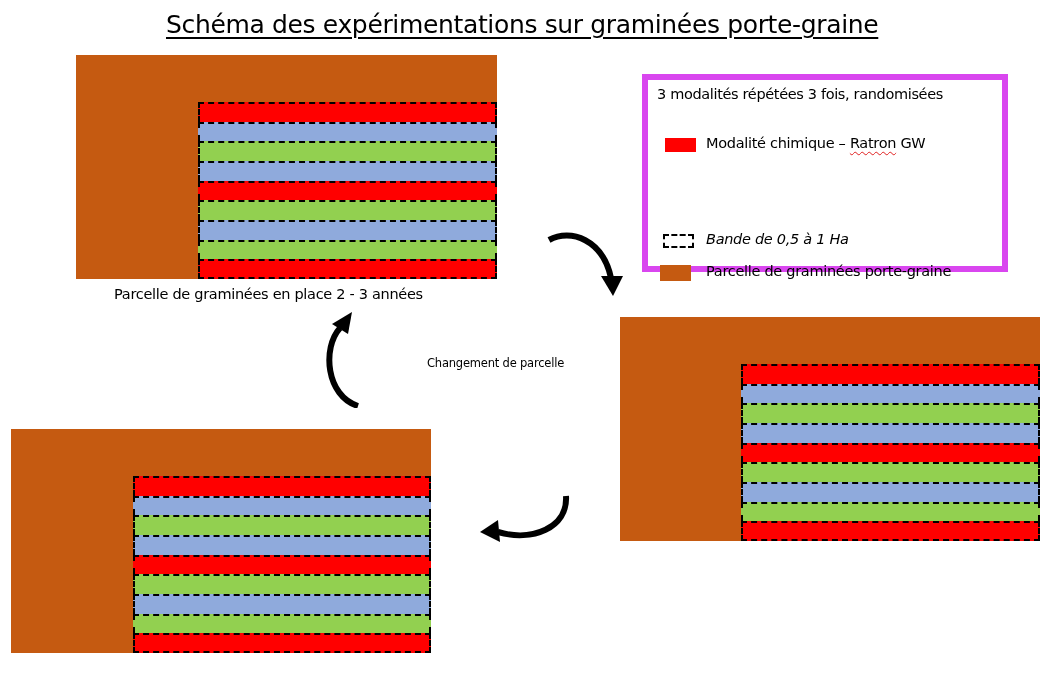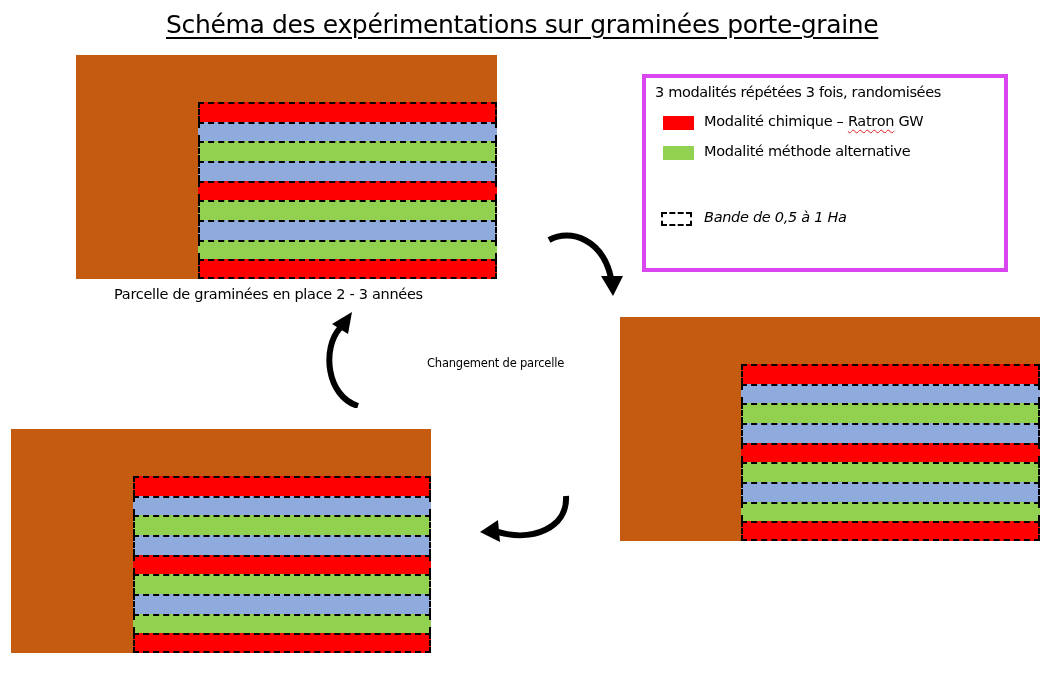--- a/index.html
+++ b/index.html
@@ -7,23 +7,23 @@
          font-family: "DejaVu Sans", "Liberation Sans", sans-serif; color: #000; }
   .title { position: absolute; left: 166px; top: 10px; font-size: 25px; text-decoration: underline;
            text-decoration-thickness: 1.5px; text-underline-offset: 4px; white-space: nowrap; letter-spacing: -0.35px; }
   .plot { position: absolute; width: 421px; height: 224px; background: #c55a11; }
   .strips { position: absolute; left: 122px; top: 47px; right: 0; bottom: 0; }
   .strip { height: calc(100% / 9); box-sizing: border-box; border: 2px dashed #000; border-bottom: none; }
   .strip:last-child { border-bottom: 2px dashed #000; }
   .caption { position: absolute; left: 114px; top: 286px; font-size: 14.5px; white-space: nowrap; letter-spacing: -0.3px; }
   .change-label { position: absolute; left: 427px; top: 356px; font-size: 11.5px; white-space: nowrap; letter-spacing: -0.2px; text-align: right; }
   .legend { position: absolute; left: 642px; top: 74px; width: 366px; height: 198px; box-sizing: border-box;
-            border: 4px solid #d946ef; background: #fff; }
+            border: 6px solid #d946ef; background: #fff; }
   .legend-title { position: absolute; left: 9px; top: 6px; font-size: 14.5px; white-space: nowrap; letter-spacing: -0.35px; }
-  .legend-item { position: absolute; left: 0; height: 20px; width: 100%; }
+  .legend-item { position: absolute; left: 0; height: 20px; width: 100%; margin-top: 20px; }
   .swatch { position: absolute; width: 31px; height: 14px; }
   .swatch.dashed { box-sizing: border-box; border: 2px dashed #000; background: #fff; }
   .legend-label { position: absolute; left: 58px; top: -1px; font-size: 14.5px; white-space: nowrap; letter-spacing: -0.3px; }
   .spell { text-decoration: underline wavy #e02020; text-decoration-thickness: 1px; text-underline-offset: 3px; }
   .arrow { position: absolute; }
 </style>
 </head>
 <body>
 
 <div class="title">Schéma des expérimentations sur graminées porte-graine</div>
@@ -87,24 +87,24 @@
 </svg>
 
 <div class="legend">
   <div class="legend-title">3 modalités répétées 3 fois, randomisées</div>
 
   <div class="legend-item" style="top:36px;">
     <div class="swatch" style="left:17px; top:2px; background:#ff0000;"></div>
     <div class="legend-label"><span>Modalité chimique – </span><span class="spell">Ratron</span><span> GW</span></div>
   </div>
 
-  <div class="legend-item" style="top:66px;">
-    <div class="swatch" style="left:17px; top:2px; background:#92d050;"></div>
-    <div class="legend-label">Modalité méthode alternative</div>
-  </div>
 
 
   <div class="legend-item" style="top:132px;font-style:italic;">
     <div class="swatch dashed" style="left:15px; top:2px;"></div>
     <div class="legend-label">Bande de 0,5 à 1 Ha</div>
   </div>
 
+  <div class="legend-item" style="top:164px;">
+    <div class="swatch" style="left:12px; top:1px; height:16px; background:#c55a11;"></div>
+    <div class="legend-label">Parcelle de graminées porte-graine</div>
+  </div>
 </div>
 
 </body></html>

